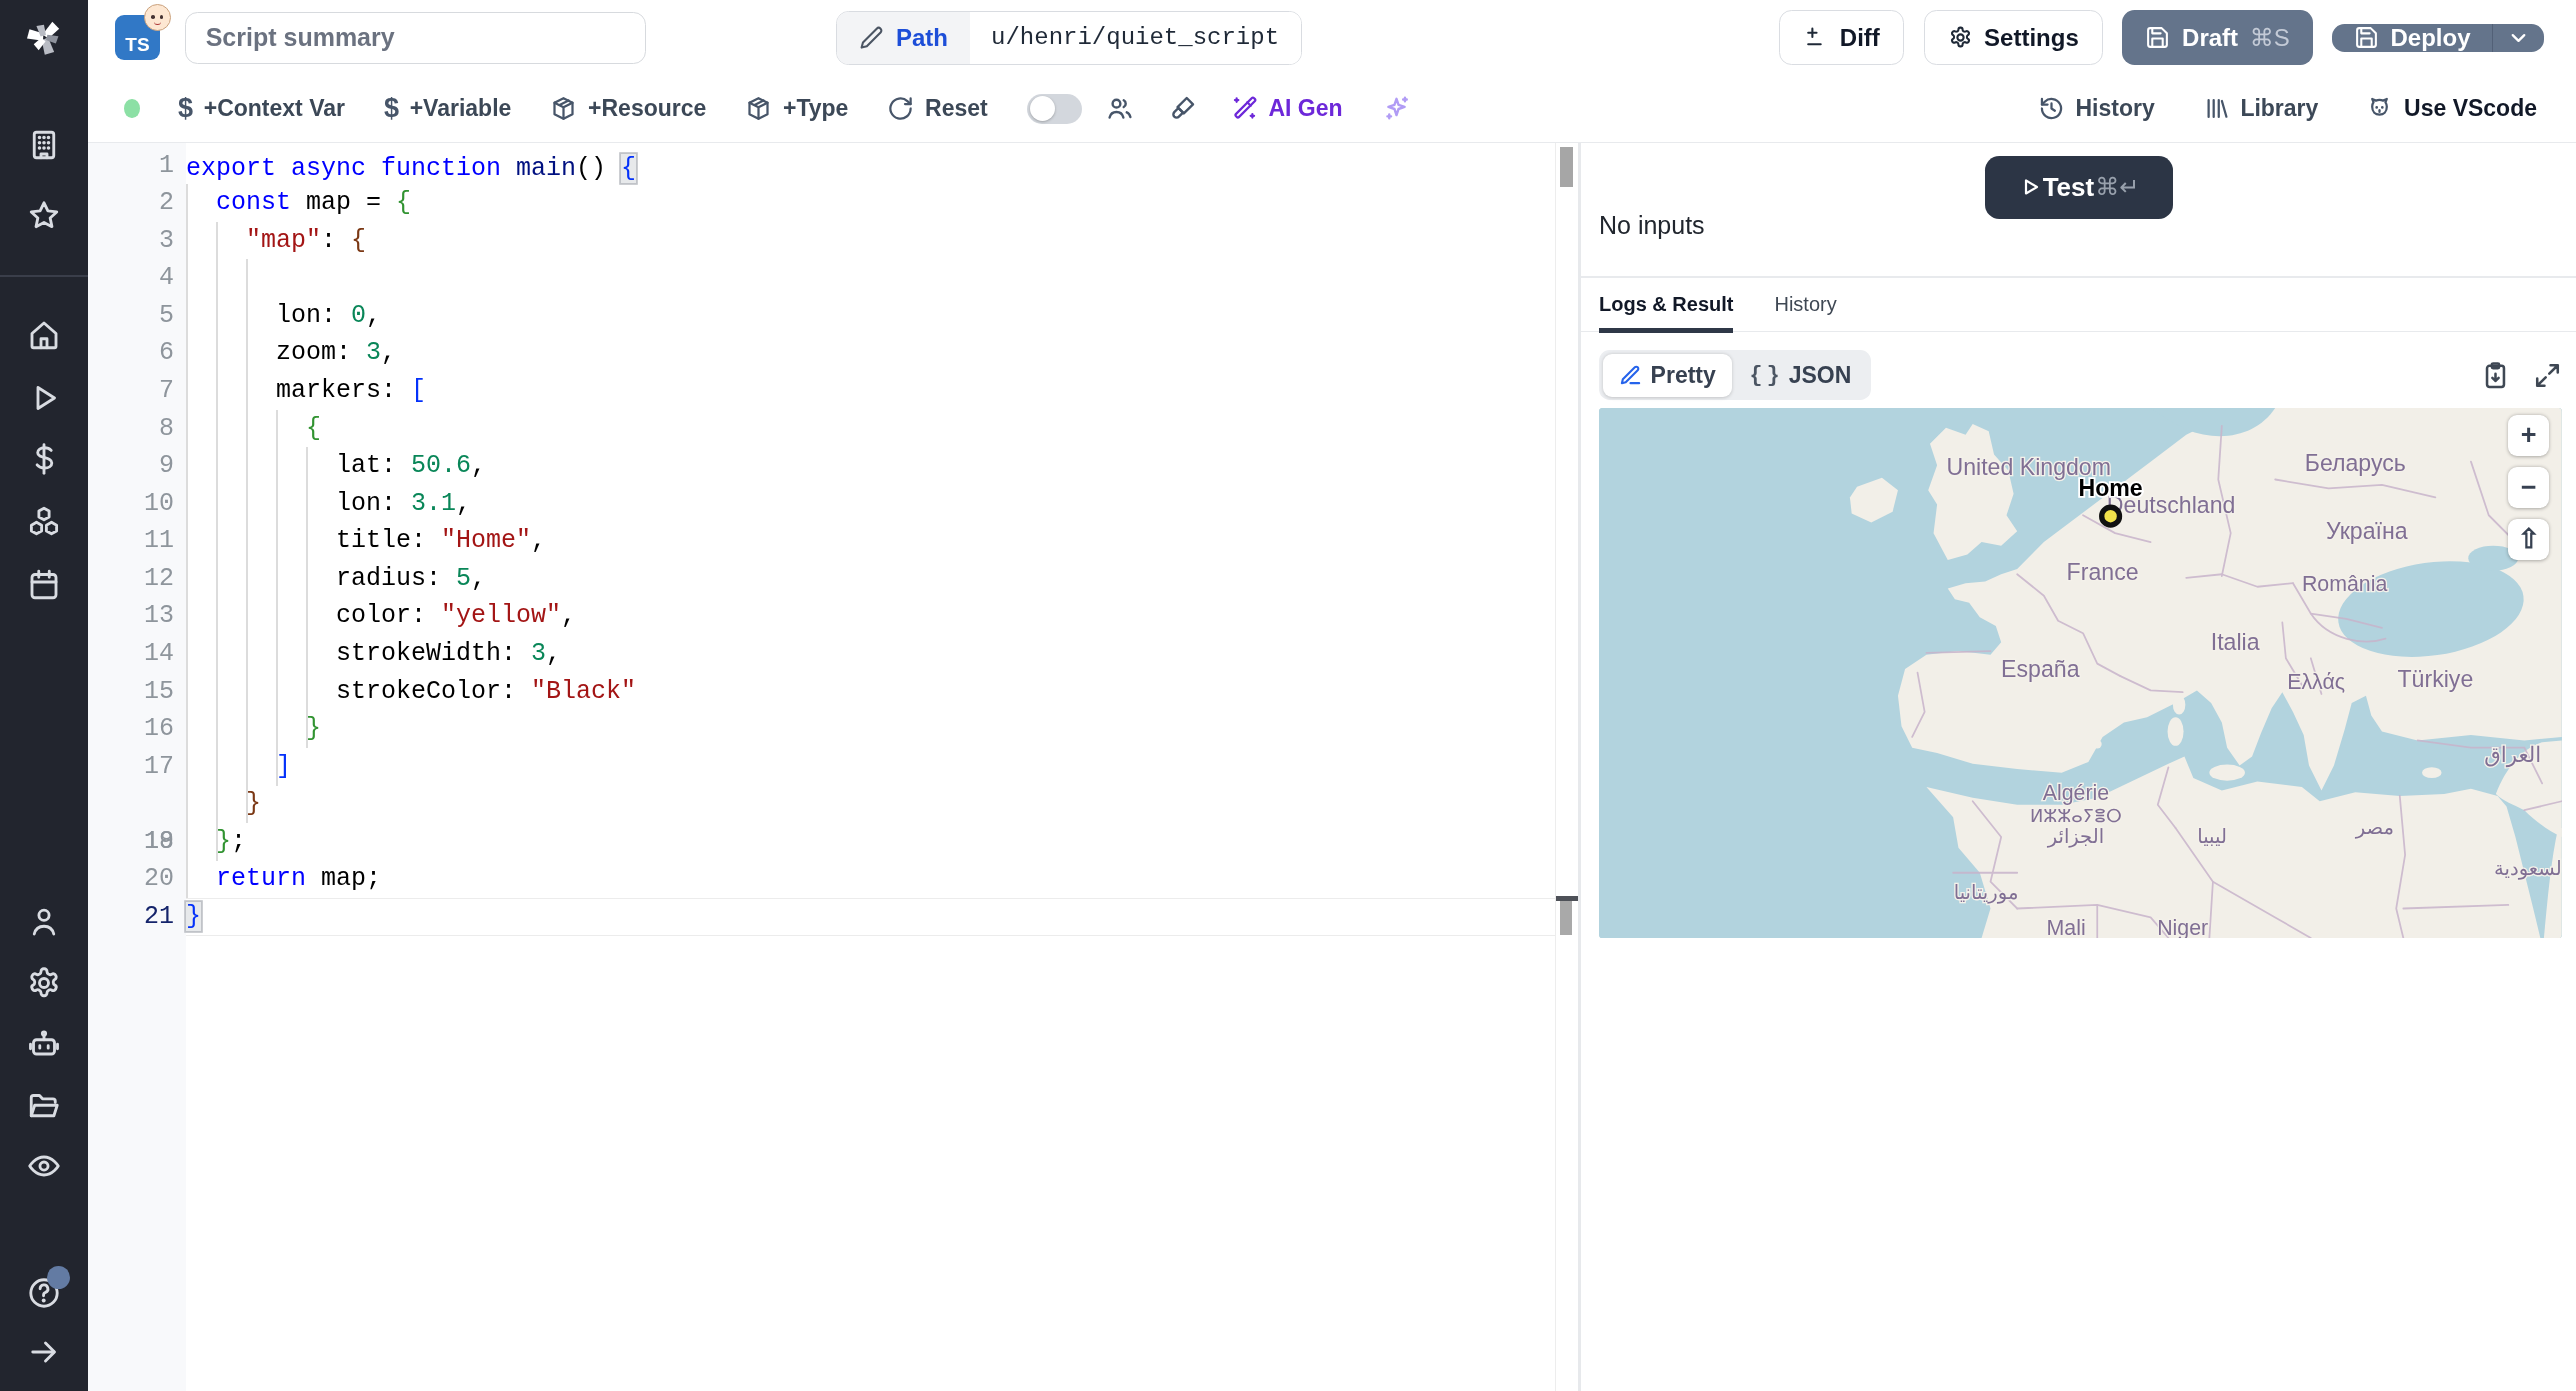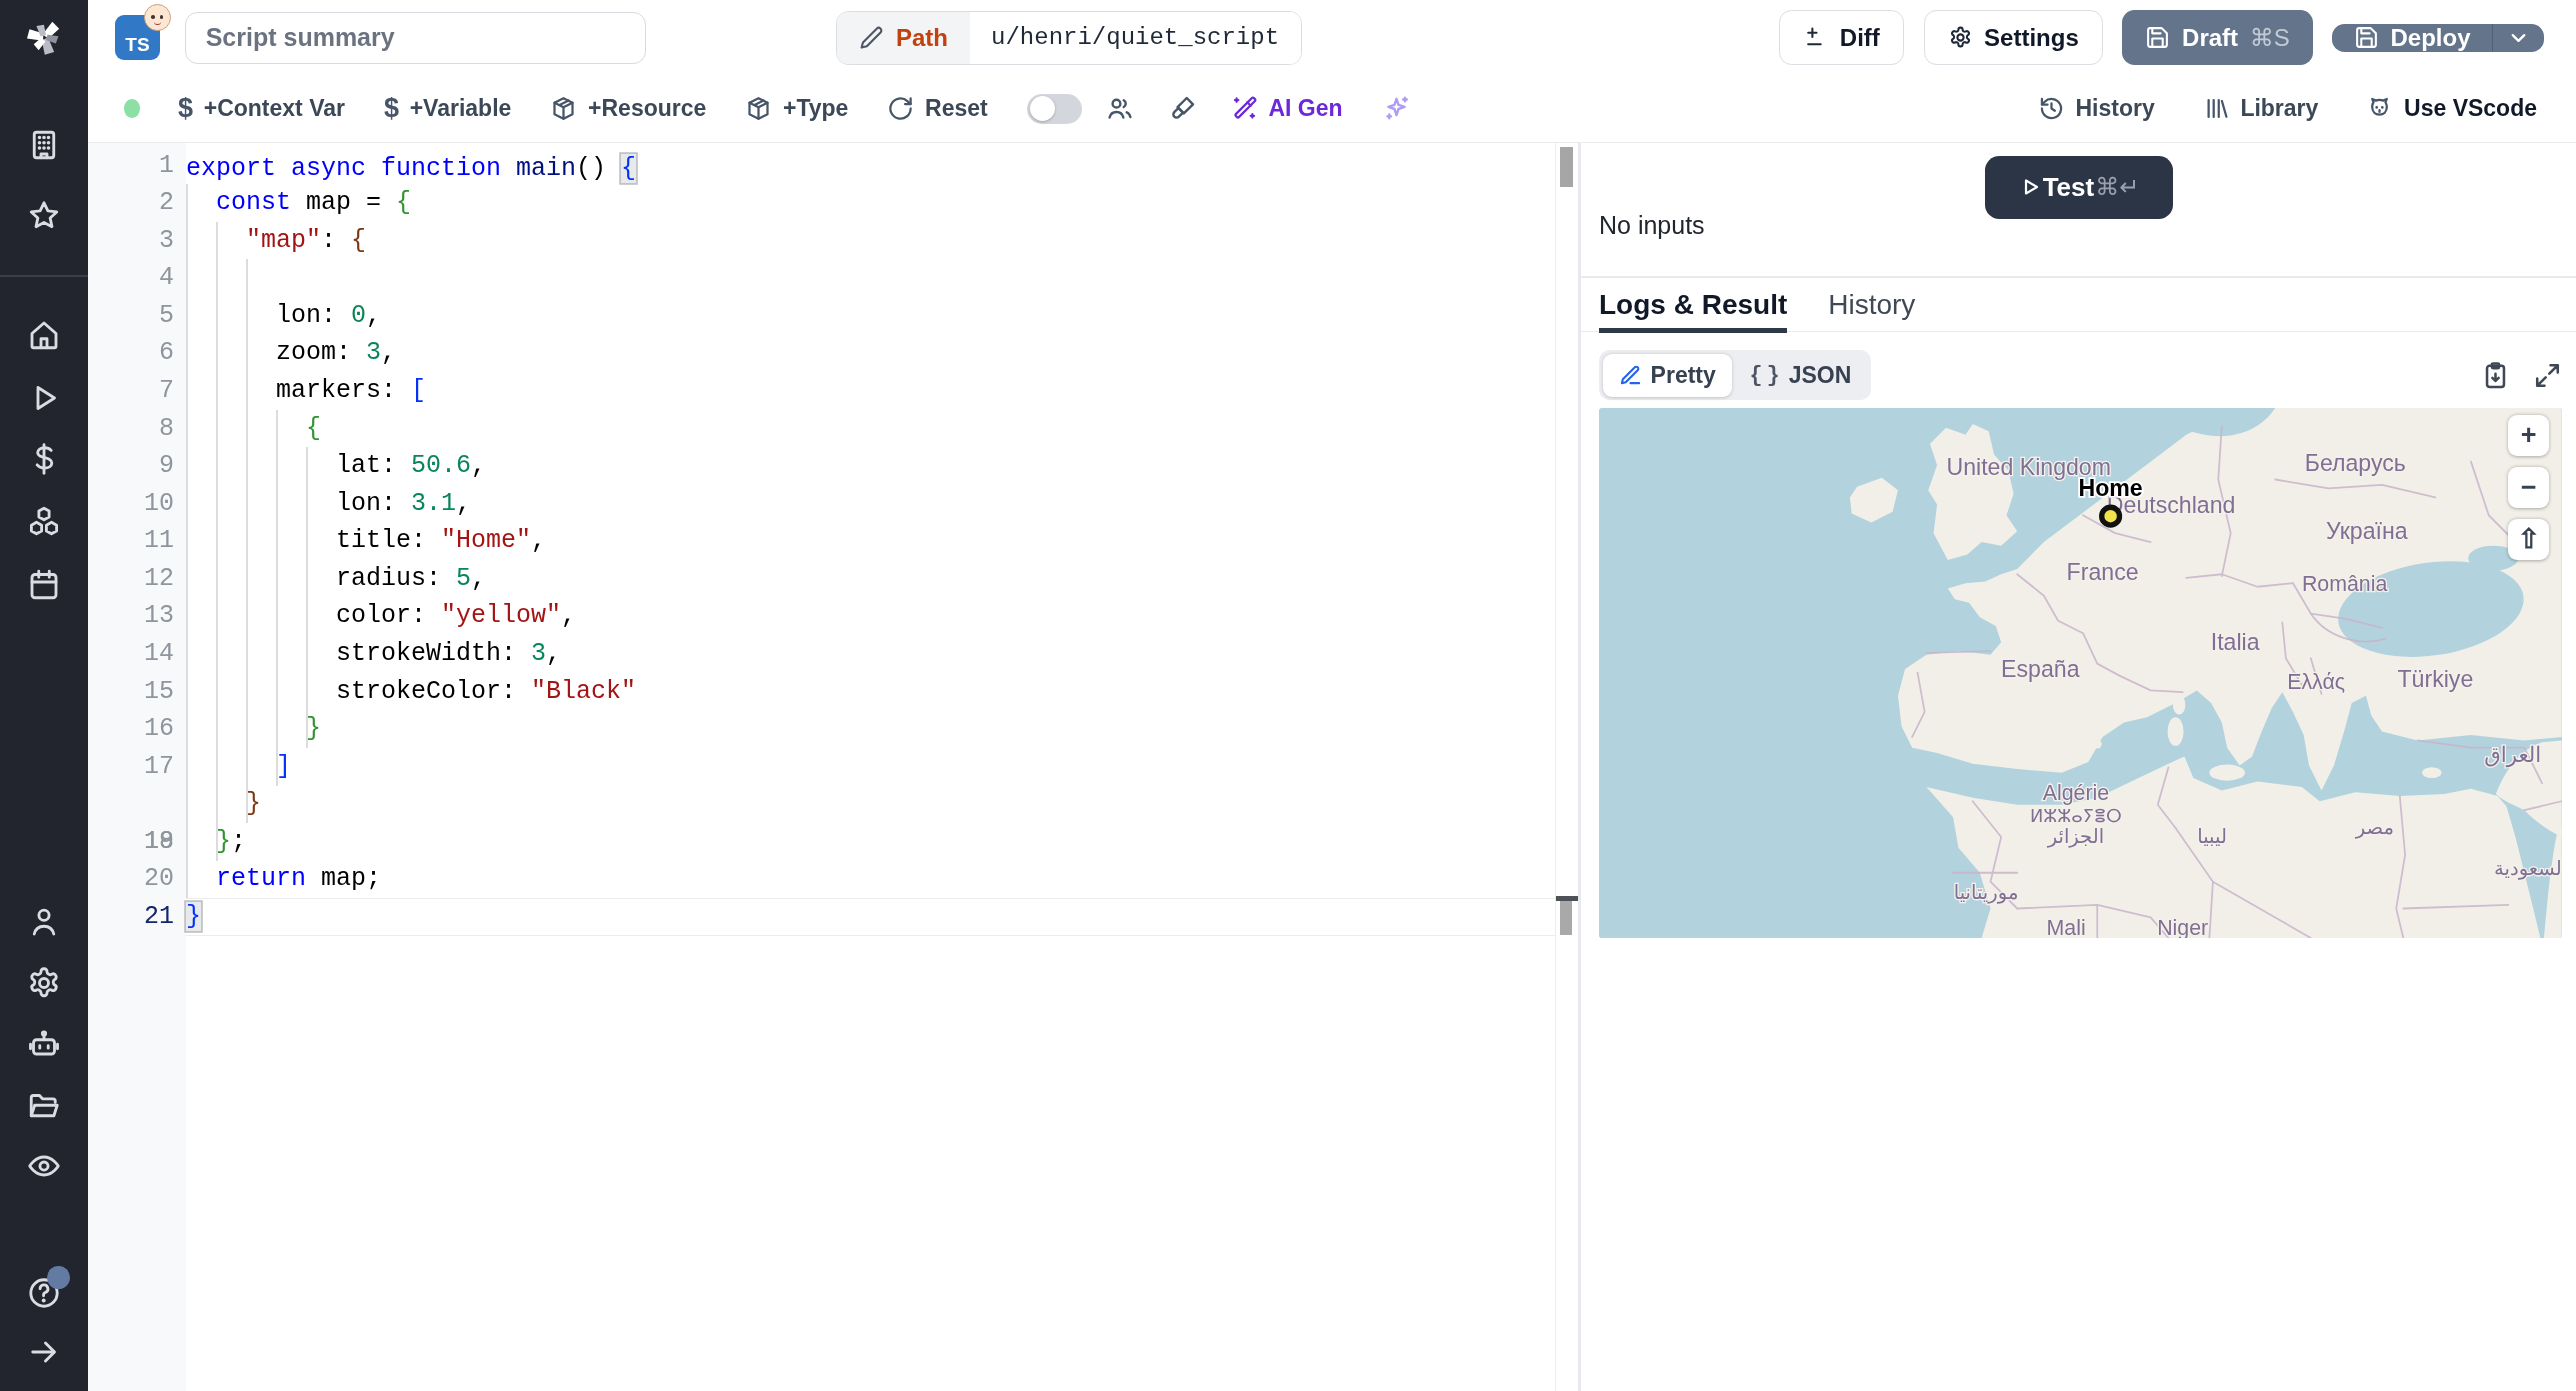--- a/index.html
+++ b/index.html
@@ -21,21 +21,21 @@
   
   .topbar { height:75px; display:flex; align-items:center; padding:0 32px 0 27px; background:#fff; flex-shrink:0; }
   .lang-badge { position:relative; width:45px; height:45px; border-radius:9px; background:#3178c6; color:#fff; font-weight:bold; font-size:19px; display:flex; align-items:flex-end; justify-content:center; padding-bottom:4.5px; flex-shrink:0; }
   .baby { position:absolute; top:-10.7px; right:-10.7px; width:27px; height:27px; border-radius:50%; background:#fde7d2; border:1.8px solid #caa27e; }
   .baby i { position:absolute; top:9.8px; width:3.6px; height:3.6px; border-radius:50%; background:#433; }
   .baby i.l { left:6.3px; } .baby i.r { right:6.3px; }
   .baby u { position:absolute; left:9px; top:16px; width:7.2px; height:3.6px; border-bottom:1.8px solid #a33; border-radius:0 0 7.2px 7.2px; }
   .summary-input { margin-left:25px; width:461px; height:52px; border:1.8px solid #d7dade; border-radius:12.5px; padding:0 19.7px; font-size:25px; font-weight:600; color:#374151; font-family:"Liberation Sans",sans-serif; outline:none; }
   .summary-input::placeholder { color:#6b7280; }
   .path-pill { margin-left:190px; height:54px; display:flex; align-items:stretch; border:1.8px solid #d9dce1; border-radius:12.5px; overflow:hidden; cursor:pointer; }
-  .path-left { background:#f3f4f6; display:flex; align-items:center; gap:12.5px; padding:0 21.5px; font-weight:bold; font-size:24px; color:#c2410c; }
+  .path-left { background:#f3f4f6; display:flex; align-items:center; gap:12.5px; padding:0 21.5px; font-weight:bold; font-size:24px; color:#1d4ed8; }
   .path-left svg { width:25px; height:25px; stroke:#4b5563; fill:none; stroke-width:2; stroke-linecap:round; stroke-linejoin:round; }
   .path-right { background:#fff; display:flex; align-items:center; padding:0 21.5px; font-family:"Liberation Mono","DejaVu Sans Mono",monospace; font-size:24px; color:#1f2937; }
   .tb-right { margin-left:auto; display:flex; align-items:center; gap:19.7px; }
   .btn { height:55px; border-radius:12.5px; display:flex; align-items:center; gap:11.6px; padding:0 23px; font-size:24px; font-weight:600; cursor:pointer; white-space:nowrap; }
   .btn svg { width:25px; height:25px; fill:none; stroke-width:2; stroke-linecap:round; stroke-linejoin:round; }
   .btn.outline { background:#fff; border:1.8px solid #dadde2; color:#111827; }
   .btn.outline svg { stroke:#1f2937; }
   .btn.solid { background:#64748b; color:#fff; }
   .btn.solid svg { stroke:#fff; }
   .shortcut { color:#c3cad6; font-weight:500; }
@@ -88,21 +88,21 @@
 
   
   .runpanel { width:995px; flex-shrink:0; position:relative; background:#fff; }
   .test-btn { position:absolute; left:50%; transform:translateX(-50%); top:12.5px; width:188px; height:63px; background:#2c3545; border-radius:14.3px; display:flex; align-items:center; justify-content:center; gap:1px; cursor:pointer; }
   .test-btn svg { width:24px; height:24px; stroke:#fff; fill:none; stroke-width:2.2; stroke-linejoin:round; }
   .test-label { color:#fff; font-size:26px; font-weight:bold; }
   .test-short { color:#98a0ac; font-size:24px; }
   .no-inputs { position:absolute; left:18px; top:68px; font-size:25px; color:#21262e; }
   .panel-divider { position:absolute; left:0; right:0; top:133px; height:1.8px; background:#e8eaed; }
   .tabs { position:absolute; left:0; right:0; top:135px; height:54px; border-bottom:1.8px solid #e8eaed; display:flex; align-items:center; padding-left:18px; }
-  .tab { position:relative; height:100%; display:flex; align-items:center; margin-right:41px; font-size:28px; cursor:pointer; }
+  .tab { position:relative; height:100%; display:flex; align-items:center; margin-right:41px; font-size:20px; cursor:pointer; }
   .tab.active { font-weight:600; color:#111827; }
   .tab.active::after { content:""; position:absolute; left:0; right:0; bottom:-1.8px; height:4.5px; background:#2f3847; }
   .tab.inactive { color:#3f4854; }
   .result-toolbar { position:absolute; left:18px; right:14.3px; top:206px; height:52px; display:flex; align-items:center; }
   .seg-group { display:flex; align-items:center; background:#eceef1; border-radius:10.7px; padding:3.6px; gap:1.8px; }
   .seg { display:flex; align-items:center; gap:9px; height:43px; padding:0 16px; border-radius:9px; font-size:23px; font-weight:600; color:#374151; cursor:pointer; }
   .seg.active { background:#fff; box-shadow:0 0.9px 3.6px rgba(0,0,0,.18); }
   .seg svg { width:23px; height:23px; stroke:#2563eb; fill:none; stroke-width:2.2; stroke-linecap:round; stroke-linejoin:round; }
   .seg .braces { font-family:"Liberation Mono",monospace; font-size:21.5px; color:#4b5563; font-weight:bold; }
   .rt-spacer { flex:1; }

